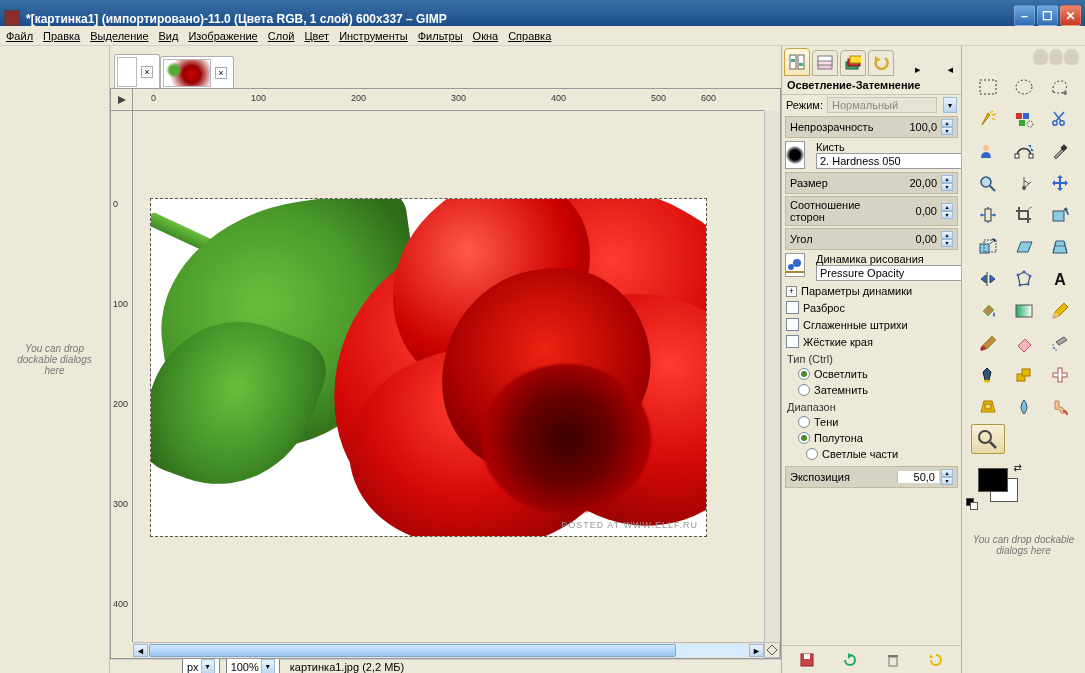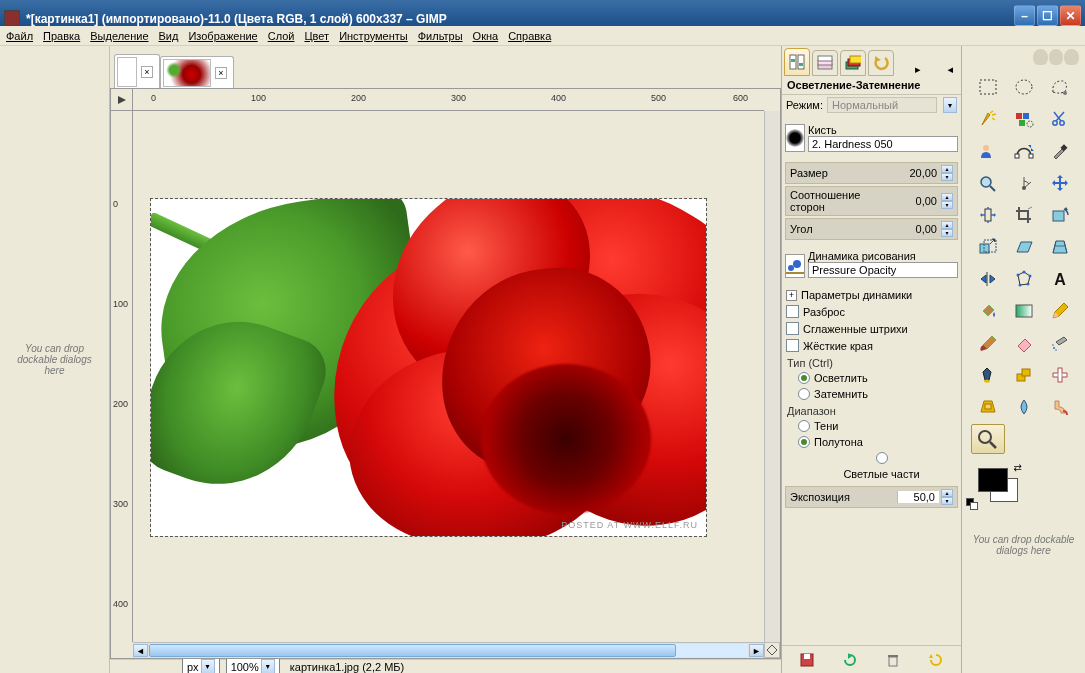--- a/index.html
+++ b/index.html
@@ -69,21 +69,21 @@
   .p-tab.active { background:linear-gradient(#fff7e0,#f5e6b8); border-color:#caa23f; height:28px;}
   .panel-tabs .tab-arrow { margin-left:auto; padding: 0 6px; cursor:pointer;}
   .panel-header { background:#ece9d8; border-bottom:1px solid #c8c4b4; padding:3px 5px; font-weight:bold;}
   .opt { padding: 2px 4px; display:flex; align-items:center; gap:4px; font-size:11px;}
   .opt-row-grey { background:#d6d2c4; margin: 1px 3px; border:1px solid #bfb99f; padding:2px 4px; display:flex; align-items:center;}
   .opt-row-grey .label { flex:1;}
   .opt-row-grey .val { width:42px; text-align:right; padding-right:2px;}
   .spinner-arrows { width:12px; display:flex; flex-direction:column; margin-left:2px;}
   .spinner-arrows div{ height:8px; background:linear-gradient(#eaf3ff,#bcd6ef); border:1px solid #9cbbd8; font-size:6px; line-height:6px; text-align:center; cursor:pointer;}
   .field { background:#fff; border:1px solid #999; padding:1px 3px; flex:1; height:17px; font-size:11px;}
-  .brush-row { display:flex; align-items:flex-end; gap:3px; margin: 9px 3px;}
+  .brush-row { display:flex; align-items:flex-start; gap:11px; margin: 2px 3px;}
   .brush-preview { width:28px; height:28px; background:#fff; border:1px solid #999; display:flex; align-items:center; justify-content:center;}
   .brush-preview .dot { width:18px; height:18px; background:radial-gradient(circle,#000 40%,#0000 75%); border-radius:50%;}
   .brush-name-col { flex:1; display:flex; flex-direction:column;}
   .edit-btn { width:18px; height:18px; border:1px solid #b0a060; background:#fff7e0; display:flex; align-items:center; justify-content:center; font-size:10px; cursor:pointer;}
   .section-label { margin: 3px 5px 1px; color:#333;}
   .checkbox { width:13px; height:13px; background:#fff; border:1px solid #7a8a99; display:inline-flex; align-items:center; justify-content:center;}
   .radio { width:12px; height:12px; border:1px solid #7a8a99; border-radius:50%; background:#fff; display:inline-flex; align-items:center; justify-content:center;}
   .radio.on::after{ content:""; width:6px; height:6px; background:#4a8a2a; border-radius:50%;}
   .expander { width:11px; height:11px; border:1px solid #888; background:#fff; font-size:9px; line-height:9px; text-align:center; cursor:pointer;}
   .panel-footer { margin-top:auto; border-top:1px solid #c8c4b4; height:28px; display:flex; align-items:center; justify-content:space-around; padding: 0 4px;}
@@ -156,21 +156,21 @@
             <path d="M1 1 L9 5 L1 9 Z" fill="#444"></path>
           </svg>
       </div>
       <div class="ruler-h">
         <span class="tick" style="left:18px">0</span>
         <span class="tick" style="left:118px">100</span>
         <span class="tick" style="left:218px">200</span>
         <span class="tick" style="left:318px">300</span>
         <span class="tick" style="left:418px">400</span>
         <span class="tick" style="left:518px">500</span>
-        <span class="tick" style="left:600px">600</span>
+        <span class="tick" style="left:568px">600</span>
       </div>
       <div class="ruler-v">
         <span class="tick" style="top:88px">0</span>
         <span class="tick" style="top:188px">100</span>
         <span class="tick" style="top:288px">200</span>
         <span class="tick" style="top:388px">300</span>
         <span class="tick" style="top:488px">400</span>
       </div>
 
       <div class="canvas-viewport">
@@ -256,20 +256,28 @@
       <span class="tab-arrow">◂</span>
     </div>
     <div class="panel-header">Осветление-Затемнение</div>
 
     <div class="opt">
       <span>Режим:</span>
       <span style="flex:1; color:#888; border:1px solid #c8c4b4; background:#e6e2d4; padding:1px 4px;">Нормальный</span>
       <div class="dropdown-arrow">▾</div>
     </div>
 
+    <div class="opt-row-grey">
+      <span class="label">Непрозрачность</span>
+      <span class="val">100,0</span>
+      <div class="spinner-arrows">
+          <div>▴</div>
+          <div>▾</div>
+        </div>
+    </div>
 
     <div class="brush-row">
       <div class="brush-preview">
           <div class="dot"></div>
         </div>
       <div class="brush-name-col">
         <span>Кисть</span>
         <input class="field" value="2. Hardness 050" style="">
       </div>
       <div class="edit-btn">
@@ -353,21 +361,21 @@
 
     <div class="section-label">Диапазон</div>
     <div class="opt" style="padding-left:16px;">
         <span class="radio"></span>
         <span>Тени</span>
       </div>
     <div class="opt" style="padding-left:16px;">
         <span class="radio on"></span>
         <span>Полутона</span>
       </div>
-    <div class="opt" style="padding-left:24px;flex-direction:column;">
+    <div class="opt" style="padding-left:24px;">
         <span class="radio"></span>
         <span>Светлые части</span>
       </div>
 
     <div class="opt-row-grey" style="margin-top:4px;">
       <span class="label">Экспозиция</span>
       <span class="val" style="background:#fff; border-left:1px solid #bbb; padding:0 4px;">50,0</span>
       <div class="spinner-arrows">
           <div>▴</div>
           <div>▾</div>

